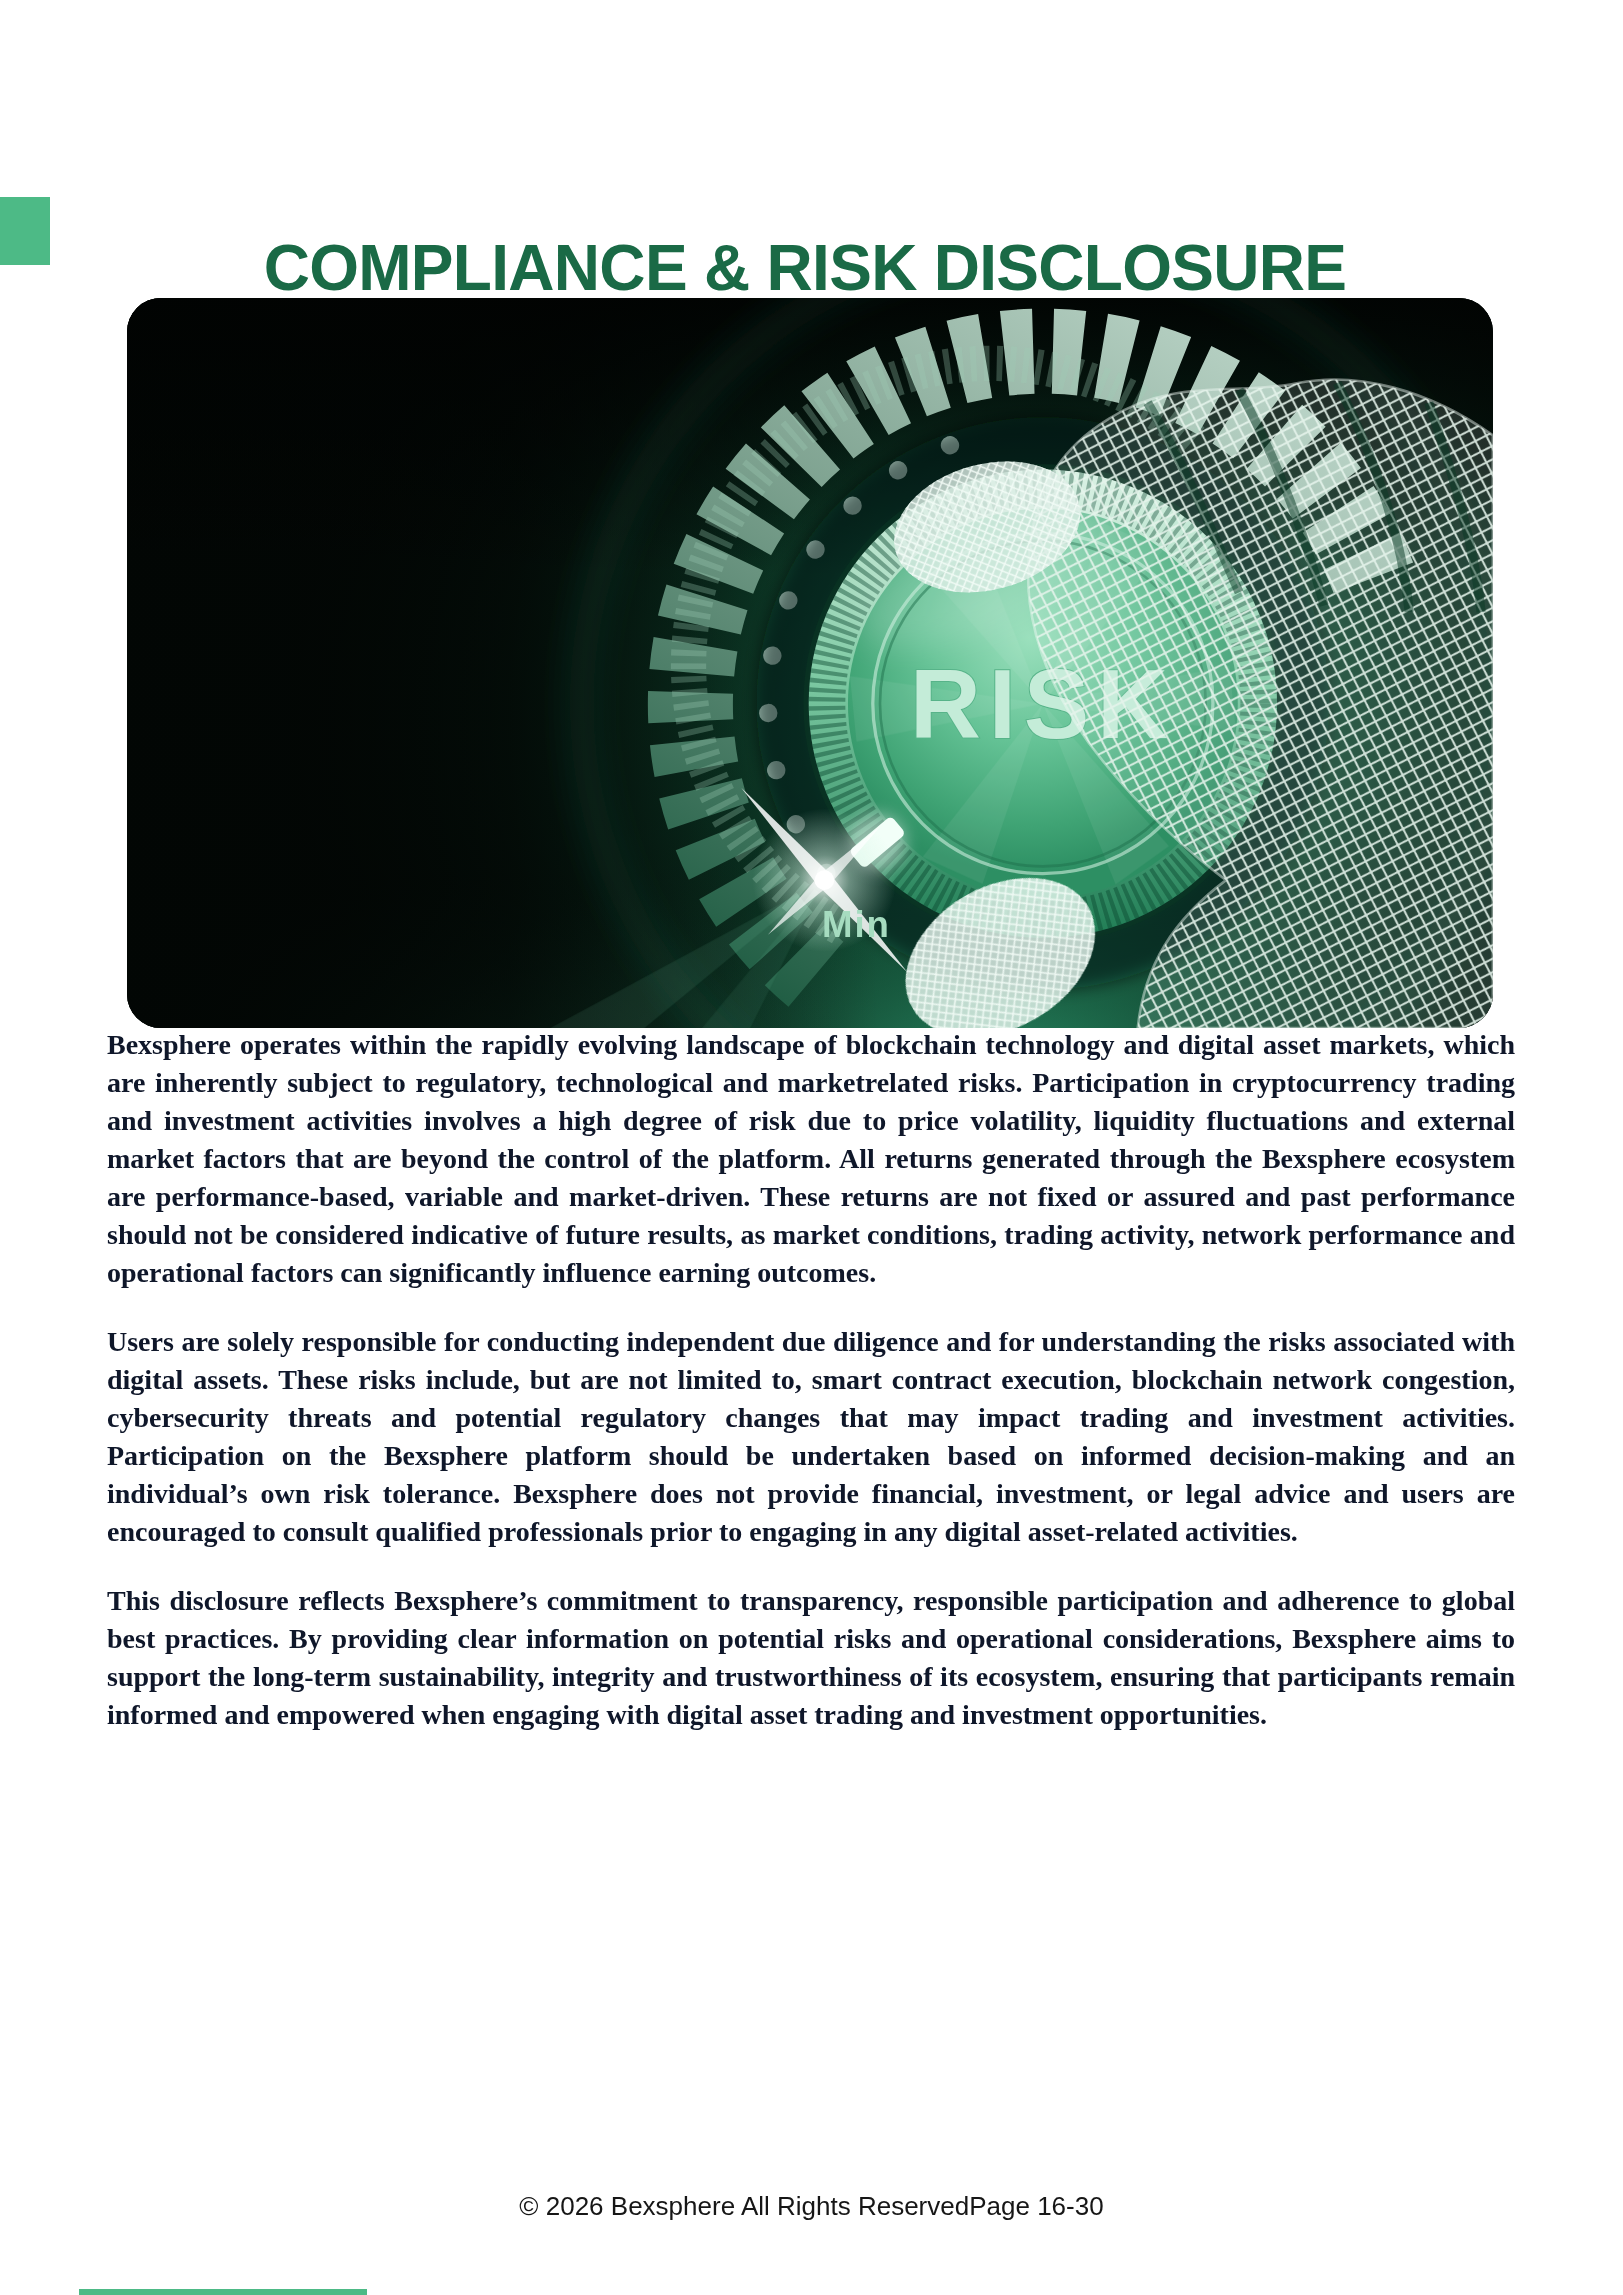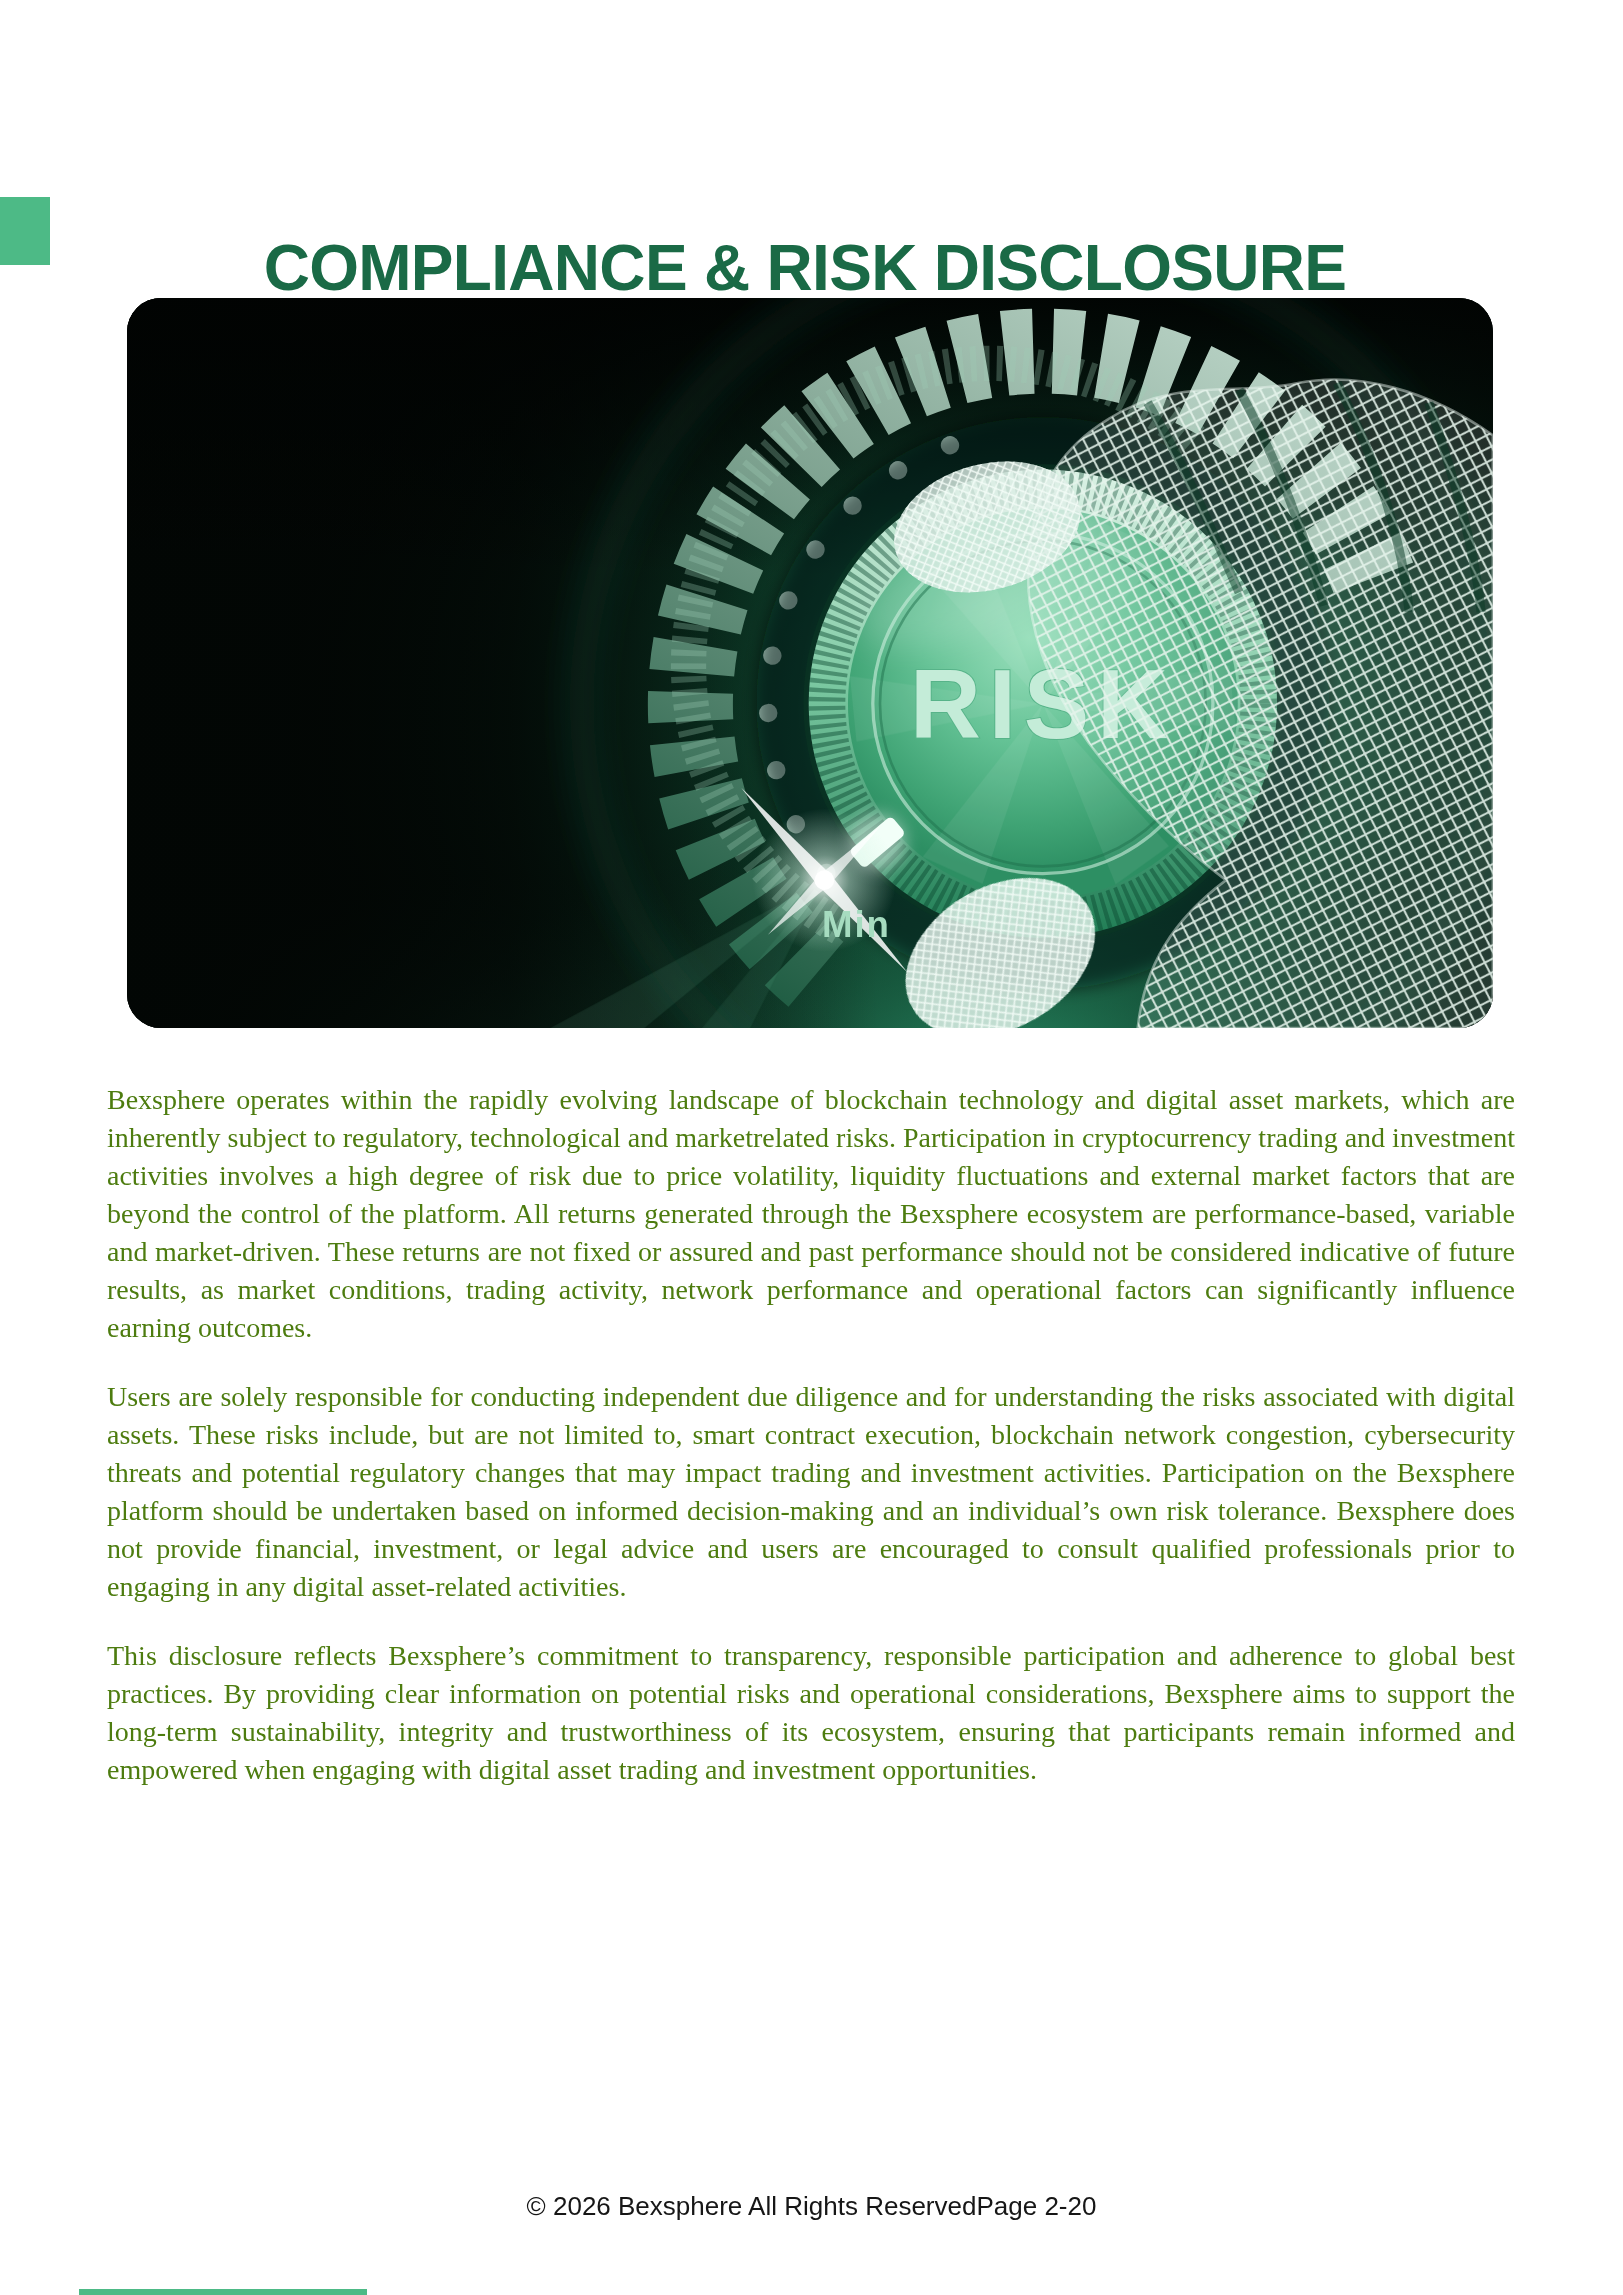--- a/index.html
+++ b/index.html
@@ -5,23 +5,23 @@
   html,body{margin:0;padding:0;background:#ffffff;}
   .page{position:relative;width:1623px;height:2295px;background:#ffffff;overflow:hidden;
         font-family:"Liberation Sans",sans-serif;}
   .accent-square{position:absolute;left:0;top:197px;width:50px;height:68px;background:#4DBA86;}
   .page-title{position:absolute;left:0;right:13px;top:188px;text-align:center;
         font-weight:bold;font-size:64px;letter-spacing:-0.7px;color:#1A6A46;
         font-family:"Liberation Sans",sans-serif;}
   .hero{position:absolute;left:127px;top:298px;width:1366px;height:730px;
         border-radius:34px;overflow:hidden;background:#030705;}
   .hero svg{display:block;width:100%;height:100%;}
-  .body-text{position:absolute;left:107px;top:1081px;width:1408px;
+  .body-text{position:absolute;left:107px;top:1026px;width:1408px;
         font-family:"Liberation Serif",serif;font-size:28px;line-height:38px;
-        text-align:justify;color:#4d7c0f;}
+        text-align:justify;color:#0f172a;font-weight:bold;}
   .body-text p{margin:0 0 31px 0;}
   .footer{position:absolute;left:67px;right:67px;top:2191px;display:flex;
         justify-content:center;align-items:baseline;font-size:26px;color:#161616;}
   .bottom-bar{position:absolute;left:79px;bottom:0;width:288px;height:6.5px;background:#4DBA86;}
   .risk-text{font-family:"Liberation Sans",sans-serif;font-weight:bold;}
   .min-text{font-family:"Liberation Sans",sans-serif;font-weight:600;}
 </style>
 </head>
 <body>
 
@@ -164,19 +164,19 @@
   </div>
 
   <div class="body-text">
     <p>Bexsphere operates within the rapidly evolving landscape of blockchain technology and digital asset markets, which are inherently subject to regulatory, technological and marketrelated risks. Participation in cryptocurrency trading and investment activities involves a high degree of risk due to price volatility, liquidity fluctuations and external market factors that are beyond the control of the platform. All returns generated through the Bexsphere ecosystem are performance-based, variable and market-driven. These returns are not fixed or assured and past performance should not be considered indicative of future results, as market conditions, trading activity, network performance and operational factors can significantly influence earning outcomes.</p>
     <p>Users are solely responsible for conducting independent due diligence and for understanding the risks associated with digital assets. These risks include, but are not limited to, smart contract execution, blockchain network congestion, cybersecurity threats and potential regulatory changes that may impact trading and investment activities. Participation on the Bexsphere platform should be undertaken based on informed decision-making and an individual’s own risk tolerance. Bexsphere does not provide financial, investment, or legal advice and users are encouraged to consult qualified professionals prior to engaging in any digital asset-related activities.</p>
     <p>This disclosure reflects Bexsphere’s commitment to transparency, responsible participation and adherence to global best practices. By providing clear information on potential risks and operational considerations, Bexsphere aims to support the long-term sustainability, integrity and trustworthiness of its ecosystem, ensuring that participants remain informed and empowered when engaging with digital asset trading and investment opportunities.</p>
   </div>
 
   <div class="footer">
     <span>© 2026 Bexsphere All Rights Reserved</span>
-    <span>Page 2-20</span>
+    <span>Page 16-30</span>
   </div>
 
   <div class="bottom-bar"></div>
 
 </div>
 
 
 </body></html>

